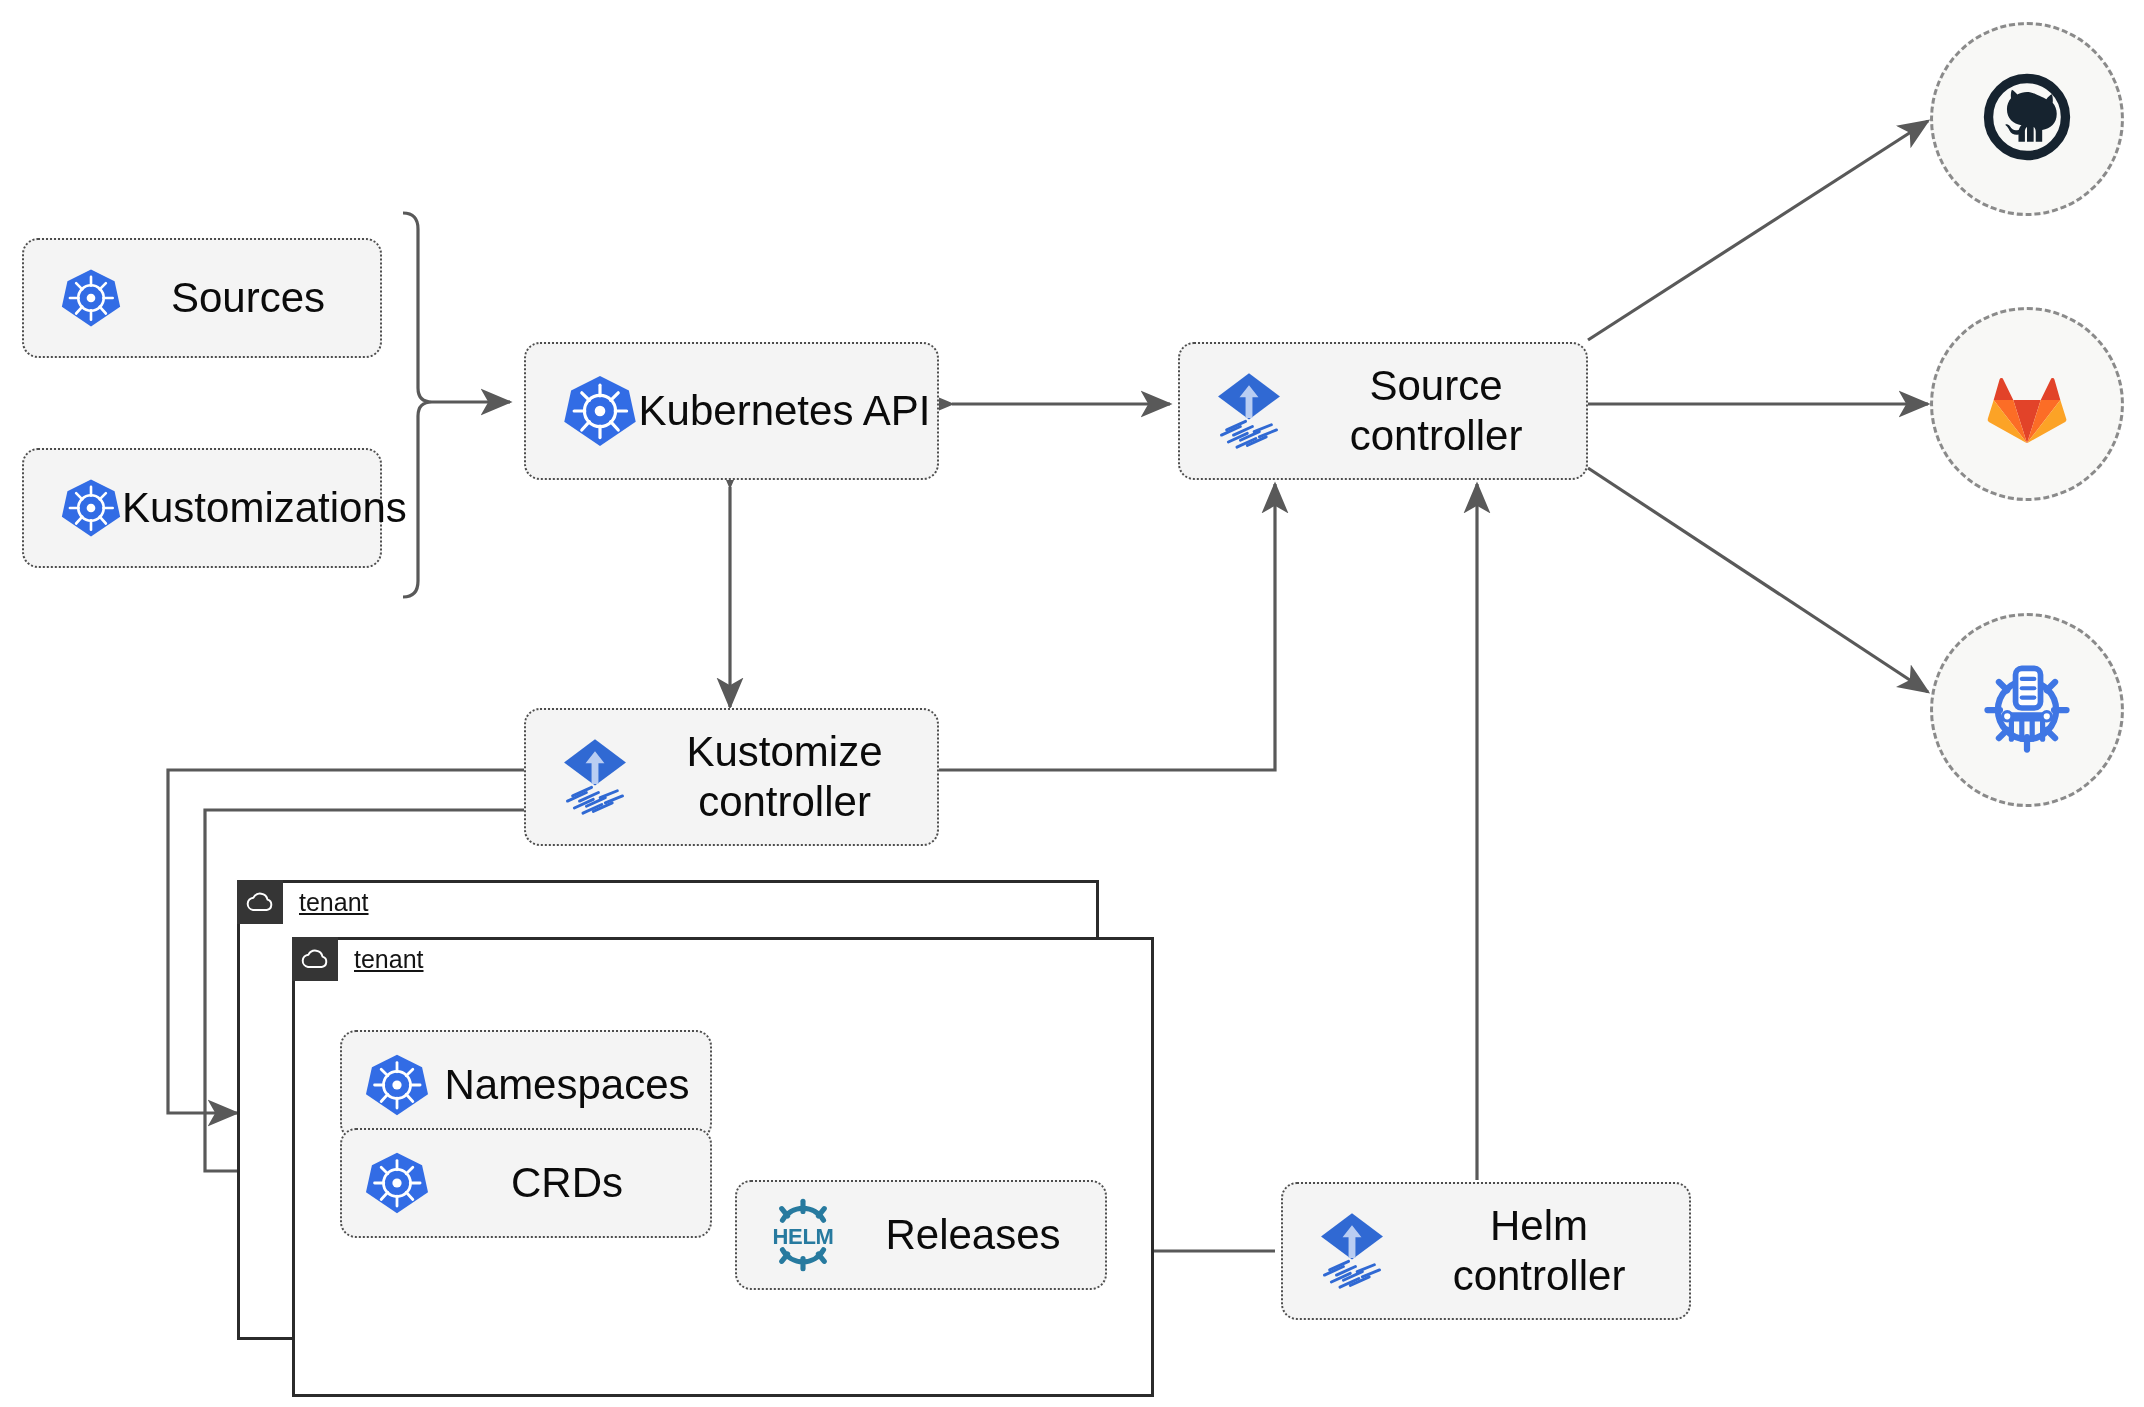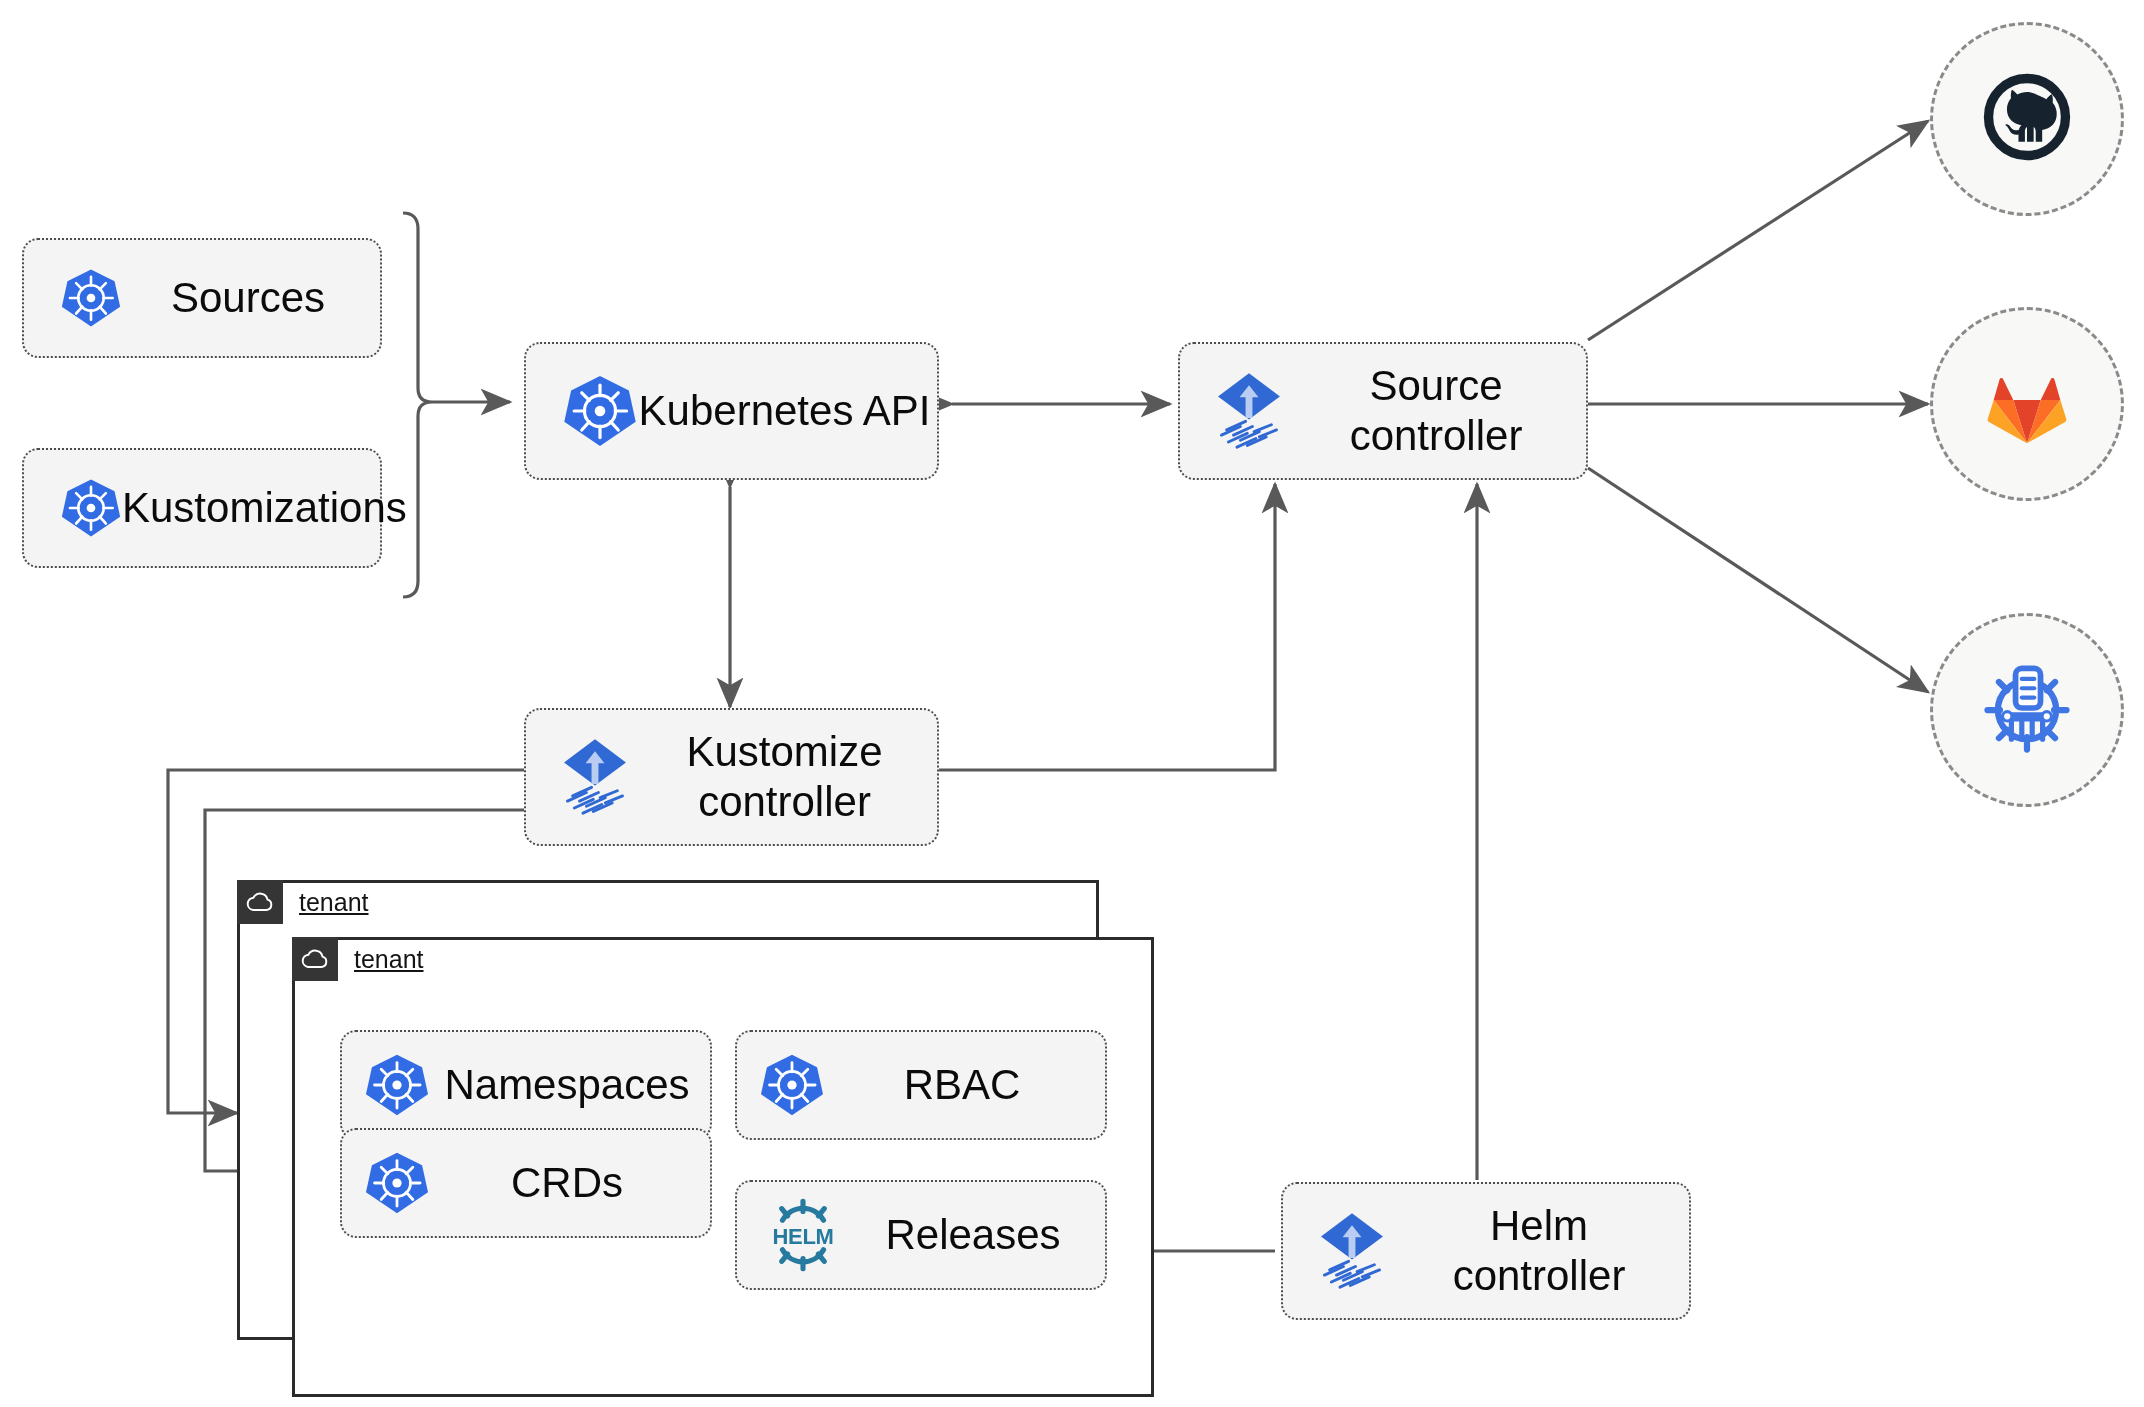--- a/index.html
+++ b/index.html
@@ -356,40 +356,20 @@
             <line x1="64" y1="64" x2="74" y2="75"></line>
           <line x1="74" y1="26" x2="64" y2="36"></line>
             <line x1="36" y1="64" x2="26" y2="75"></line>
         </g>
         <circle cx="50" cy="50" r="7" fill="#fff"></circle>
       </svg>
     </span>
     <span class="nlabel">Namespaces</span>
   </div>
 
-  <div class="node" style="left:735px; top:1030px; width:372px; height:110px;">
-    <span class="nicon" style="margin-left:22px;">
-      <svg width="66" height="66" viewBox="0 0 100 100" aria-hidden="true">
-        <polygon points="50,4 88,23 97,64 50,96 3,64 12,23" fill="#326ce5"></polygon>
-        <g fill="none" stroke="#fff" stroke-width="4.2" stroke-linecap="round">
-          <circle cx="50" cy="50" r="20.5"></circle>
-          <line x1="50" y1="16" x2="50" y2="30"></line>
-            <line x1="50" y1="70" x2="50" y2="85"></line>
-          <line x1="16" y1="50" x2="30" y2="50"></line>
-            <line x1="70" y1="50" x2="85" y2="50"></line>
-          <line x1="26" y1="26" x2="36" y2="36"></line>
-            <line x1="64" y1="64" x2="74" y2="75"></line>
-          <line x1="74" y1="26" x2="64" y2="36"></line>
-            <line x1="36" y1="64" x2="26" y2="75"></line>
-        </g>
-        <circle cx="50" cy="50" r="7" fill="#fff"></circle>
-      </svg>
-    </span>
-    <span class="nlabel">RBAC</span>
-  </div>
 
   <div class="node" style="left:340px; top:1128px; width:372px; height:110px;">
     <span class="nicon" style="margin-left:22px;">
       <svg width="66" height="66" viewBox="0 0 100 100" aria-hidden="true">
         <polygon points="50,4 88,23 97,64 50,96 3,64 12,23" fill="#326ce5"></polygon>
         <g fill="none" stroke="#fff" stroke-width="4.2" stroke-linecap="round">
           <circle cx="50" cy="50" r="20.5"></circle>
           <line x1="50" y1="16" x2="50" y2="30"></line>
             <line x1="50" y1="70" x2="50" y2="85"></line>
           <line x1="16" y1="50" x2="30" y2="50"></line>

